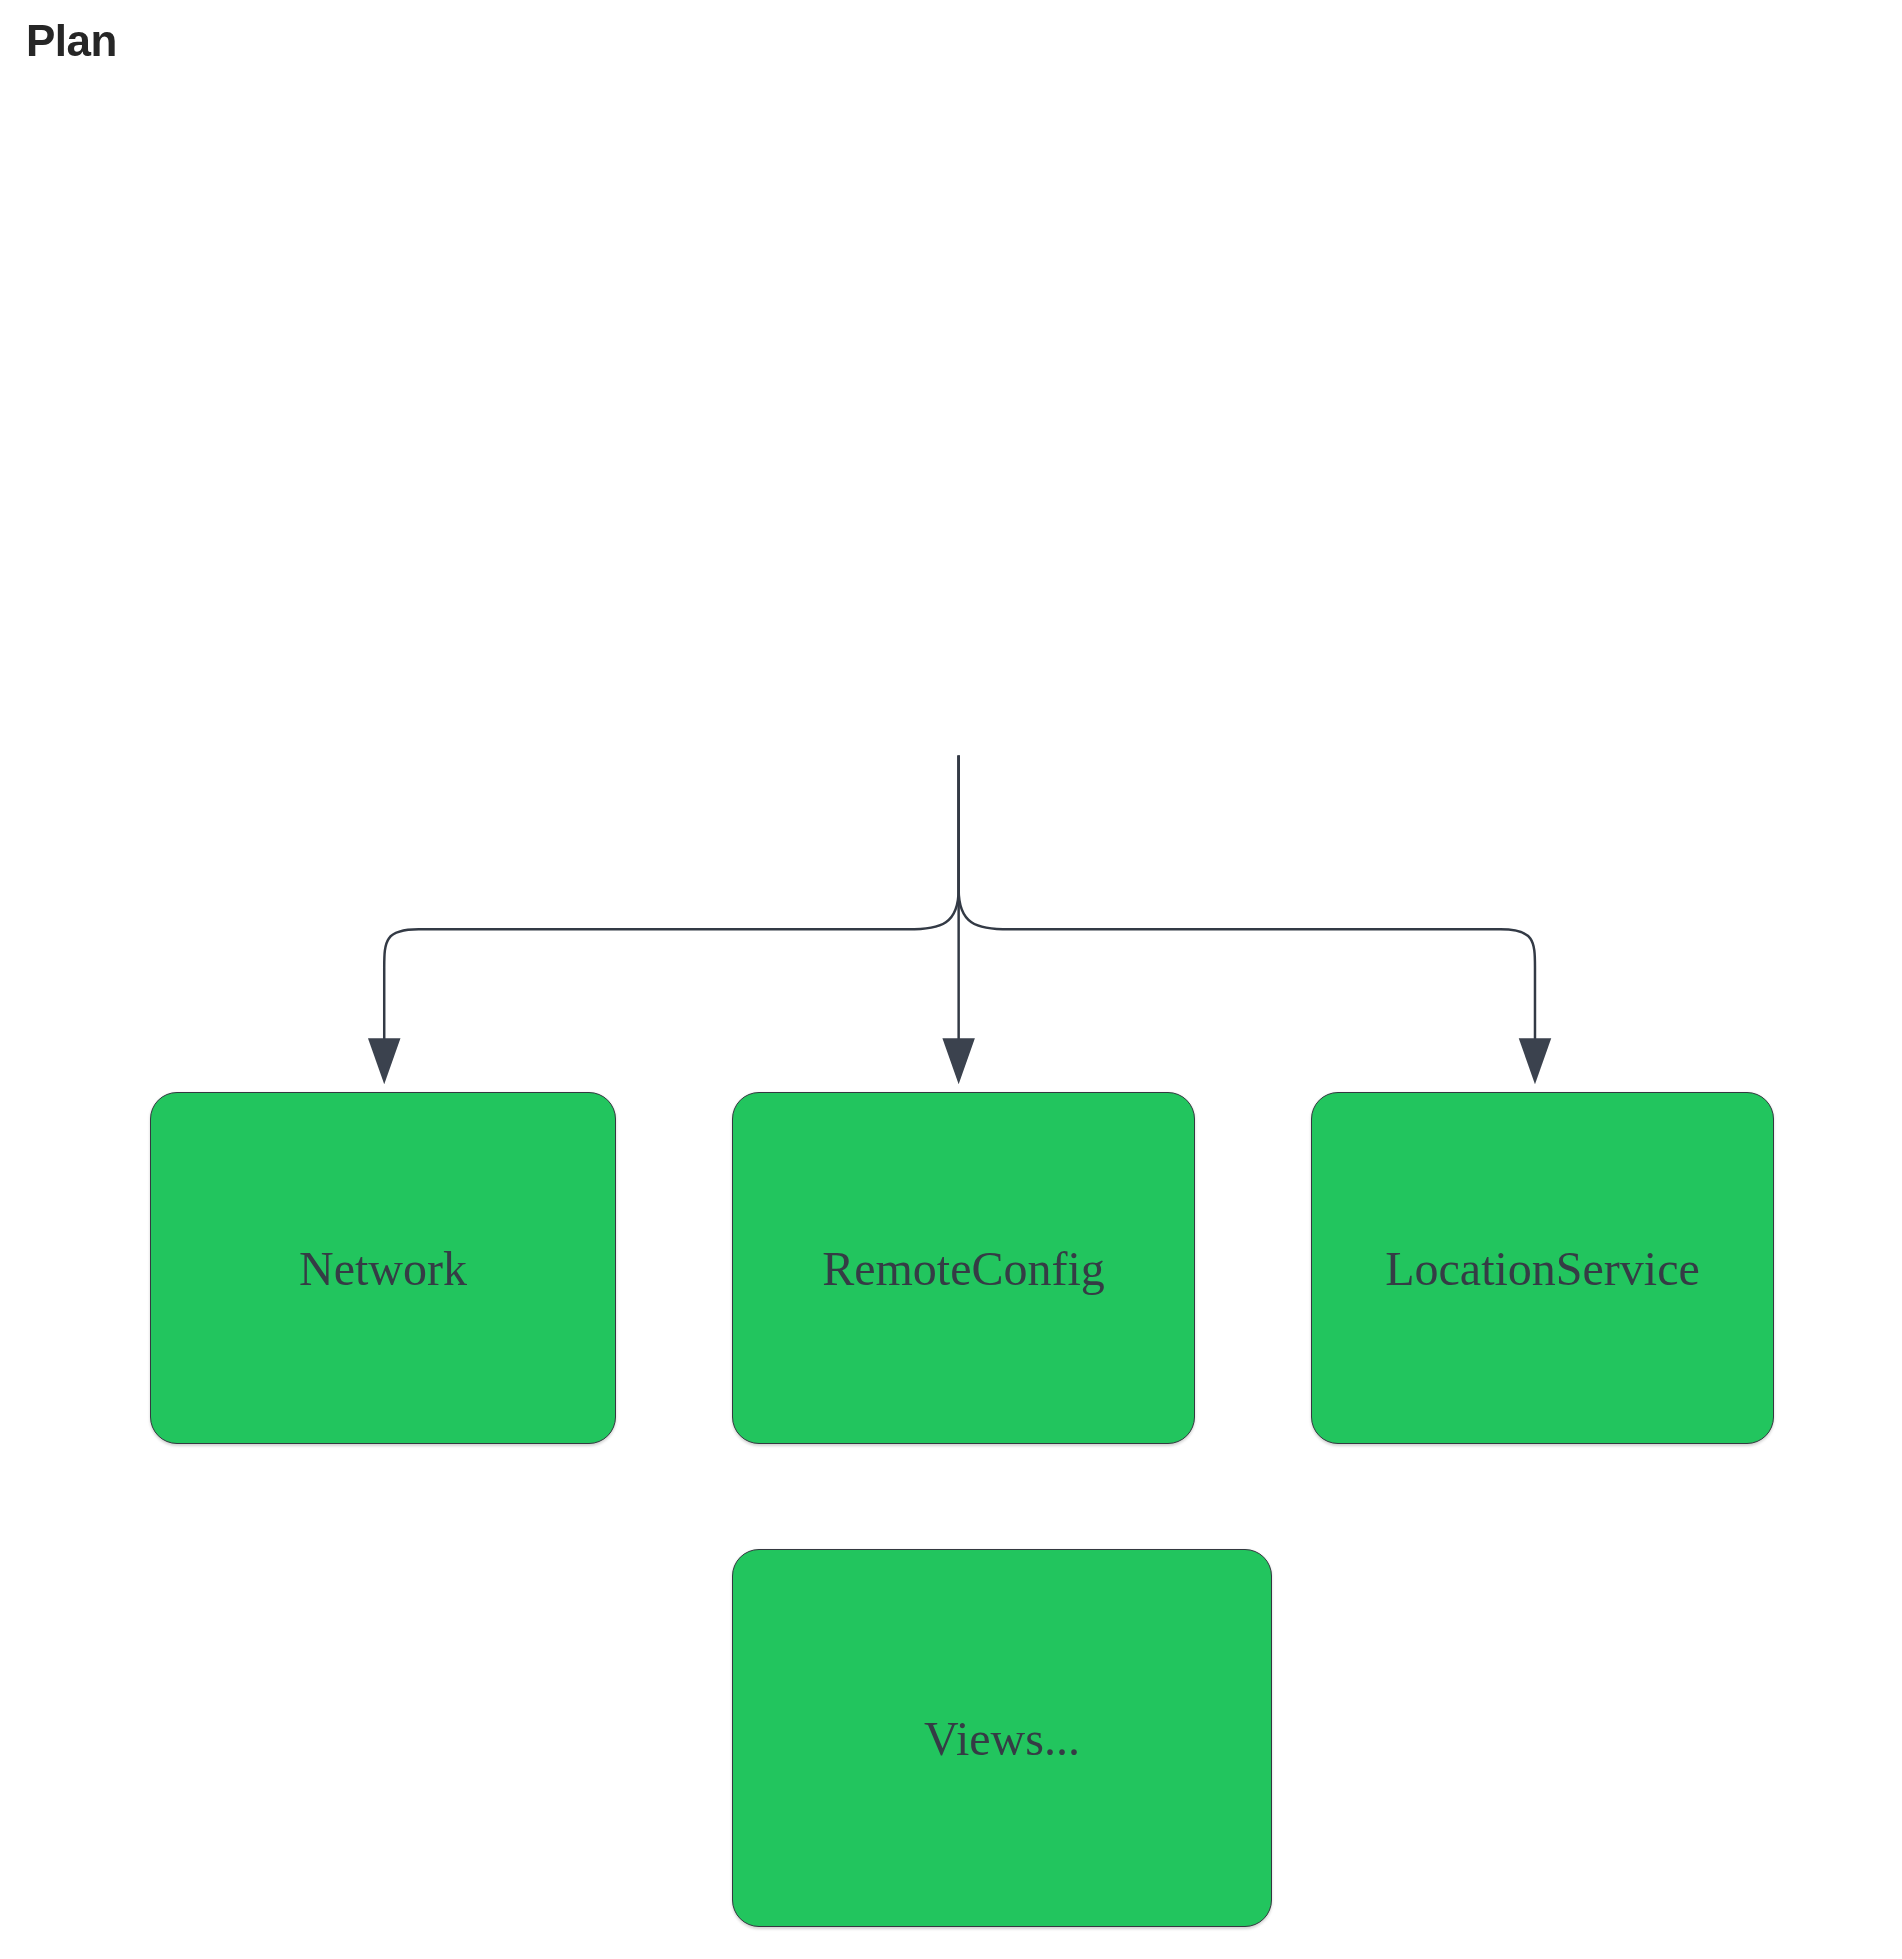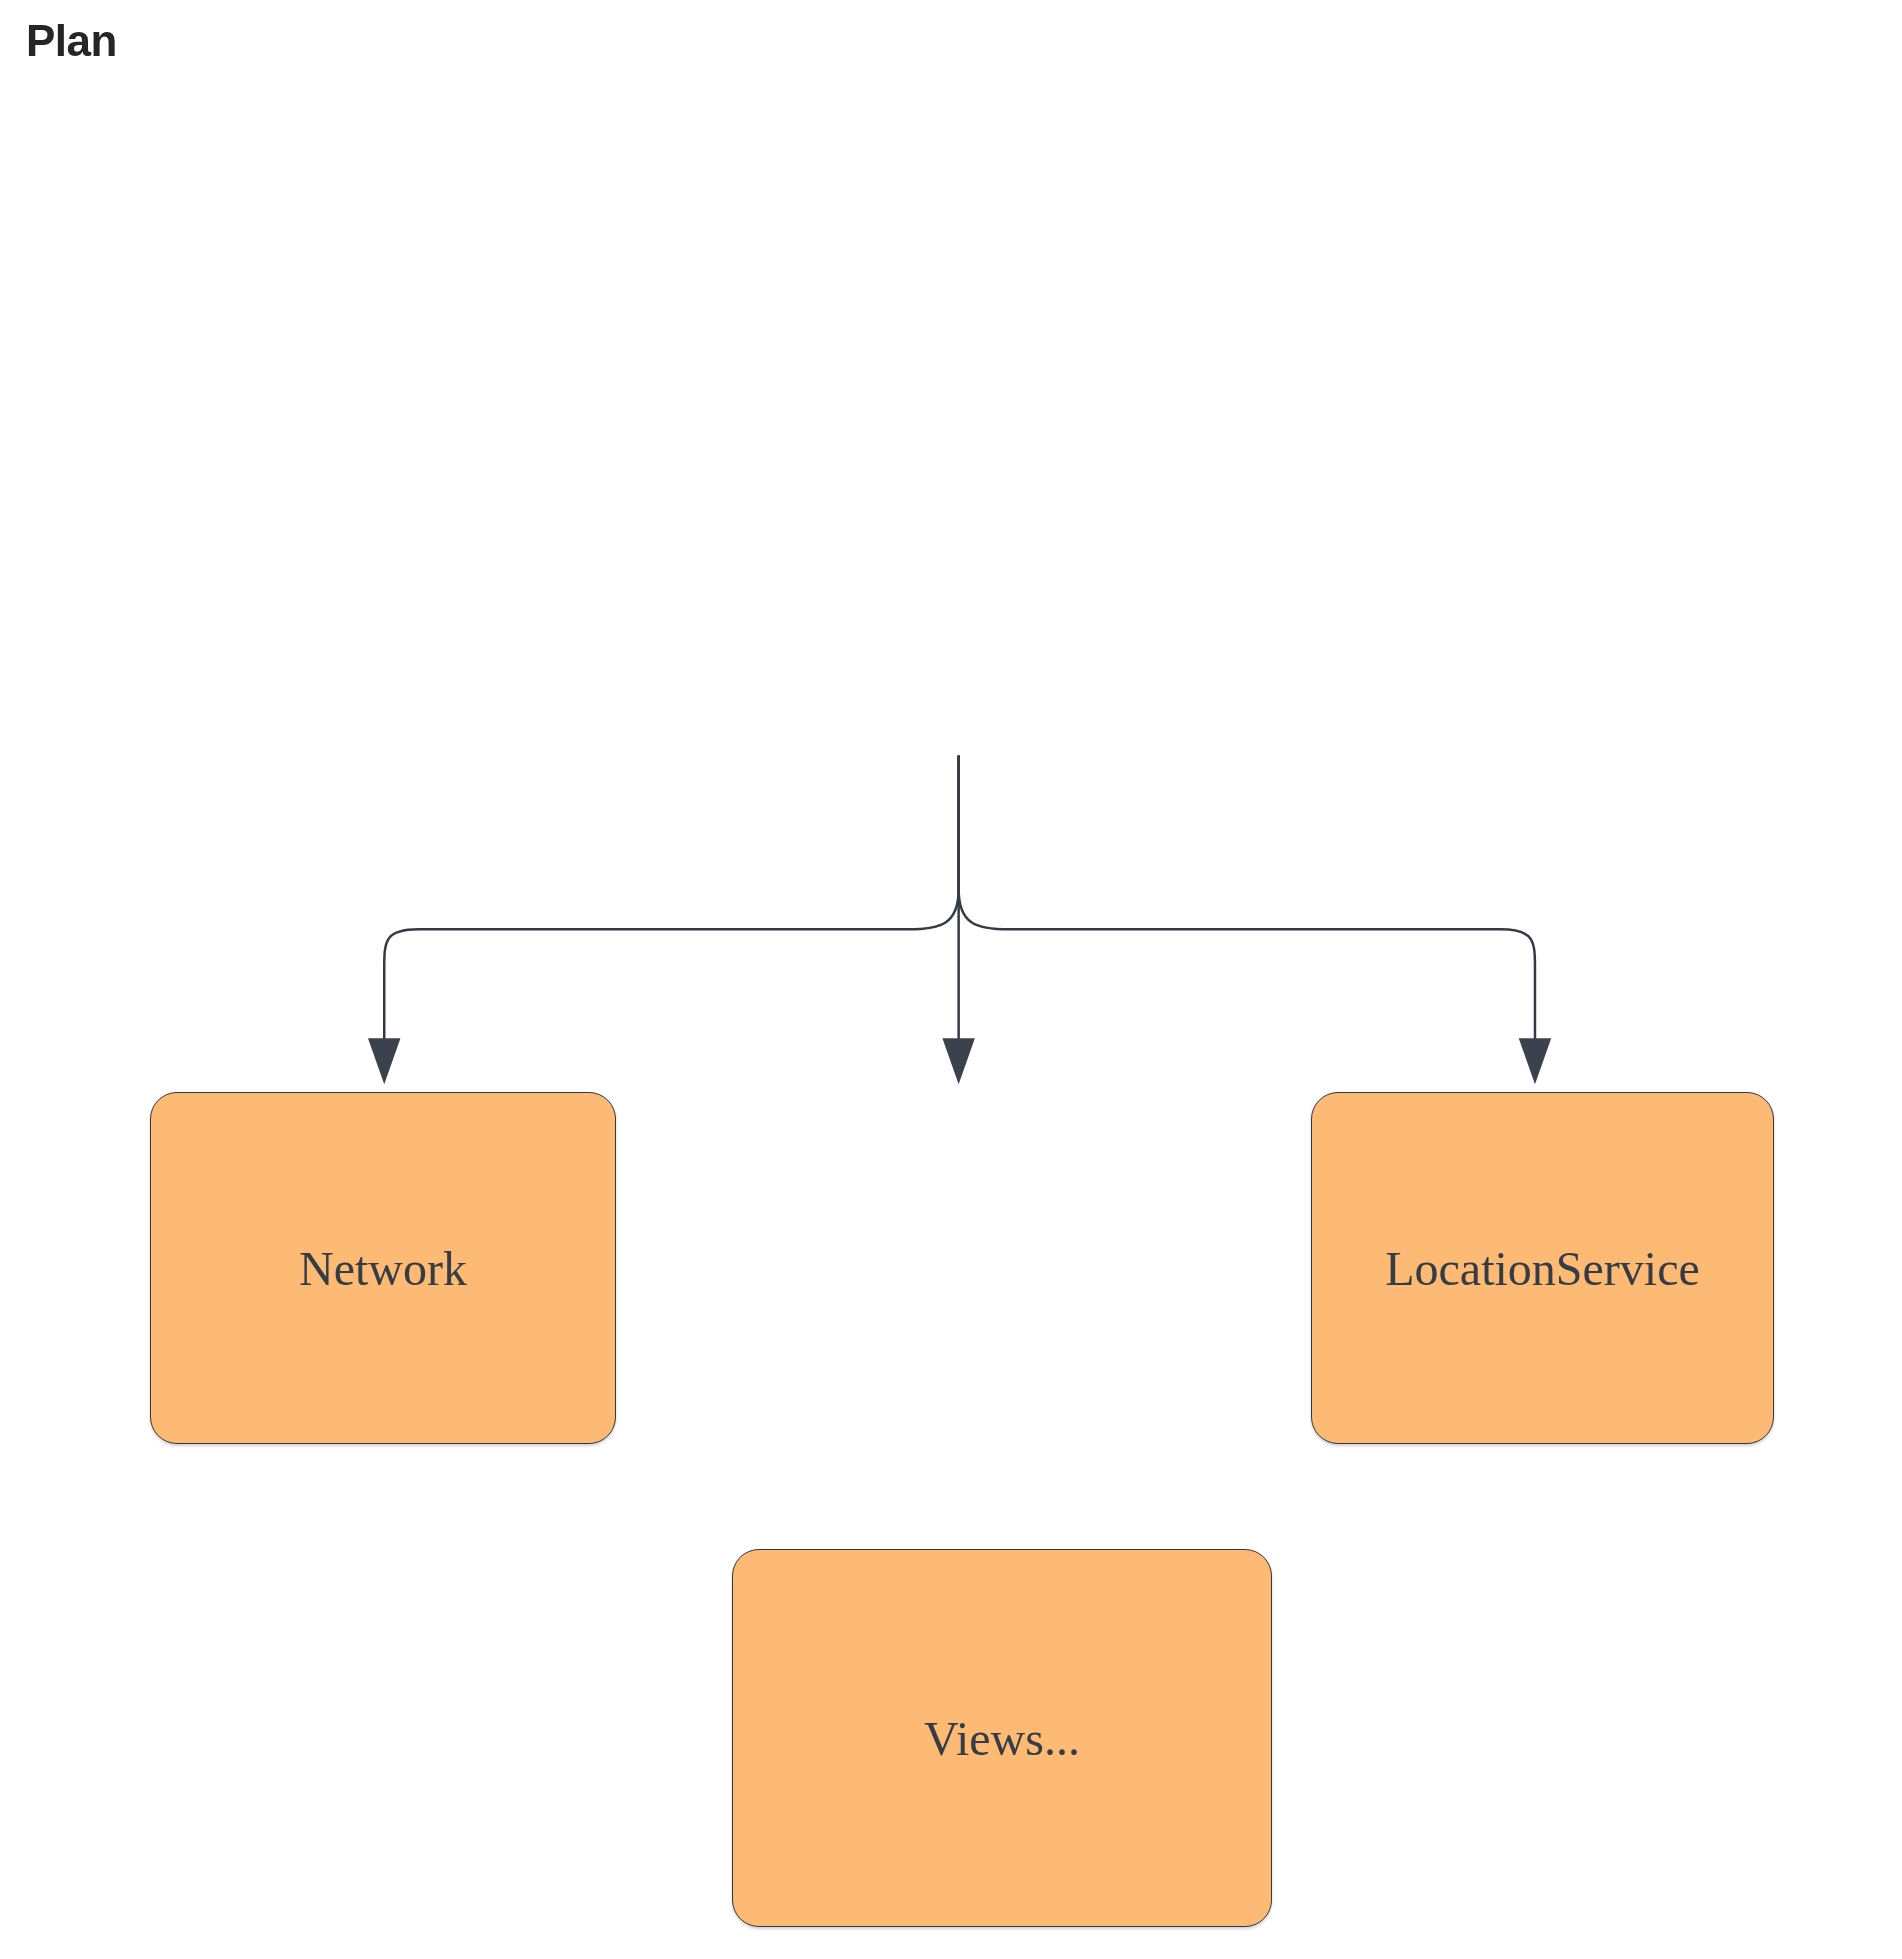--- a/index.html
+++ b/index.html
@@ -60,21 +60,21 @@
   .node-root {
     background: #d6e3fa;
     border: 2.9px solid #2c3340;
     color: #333c48;
     font-size: 54px;
     font-weight: bold;
     box-shadow: 0 1.9px 2.9px rgba(0,0,0,0.22);
   }
 
   .node-child {
-    background: #fdba74;
+    background: #22c55e;
     border: 1.9px solid #343840;
     color: #353c45;
     font-size: 48px;
     font-weight: normal;
     box-shadow: 0 1.9px 2.9px rgba(0,0,0,0.18);
   }
 
   .node-label {
     display: block;
     padding: 0 7.6px;
@@ -111,20 +111,23 @@
                L 1570,972 C 1605,972 1606,984 1606,1012 L 1606,1090" fill="none" stroke="#333a45" stroke-width="2.6"></path>
       <polygon points="1589,1086 1623,1086 1606,1134" fill="#3b424e"></polygon>
     </g>
   </svg>
 
 
   <div class="node node-child" style="left:150px; top:1092px; width:466px; height:352px;">
     <span class="node-label">Network</span>
   </div>
 
+  <div class="node node-child" style="left:732px; top:1092px; width:463px; height:352px;">
+    <span class="node-label">RemoteConfig</span>
+  </div>
 
   <div class="node node-child" style="left:1311px; top:1092px; width:463px; height:352px;">
     <span class="node-label">LocationService</span>
   </div>
 
 
   <div class="node node-child" style="left:732px; top:1549px; width:540px; height:378px;">
     <span class="node-label">Views...</span>
   </div>
 

